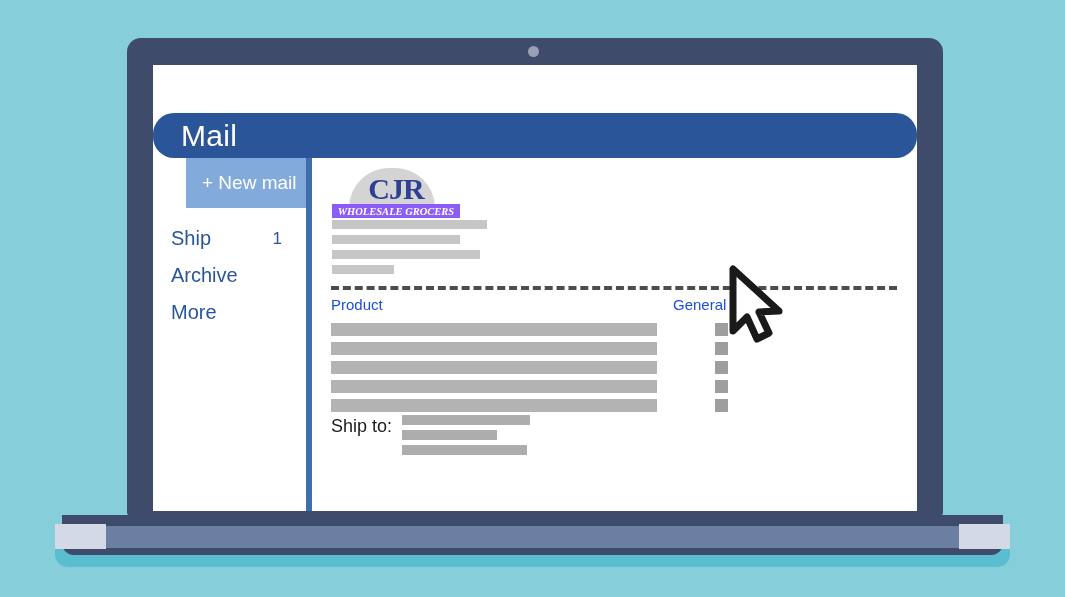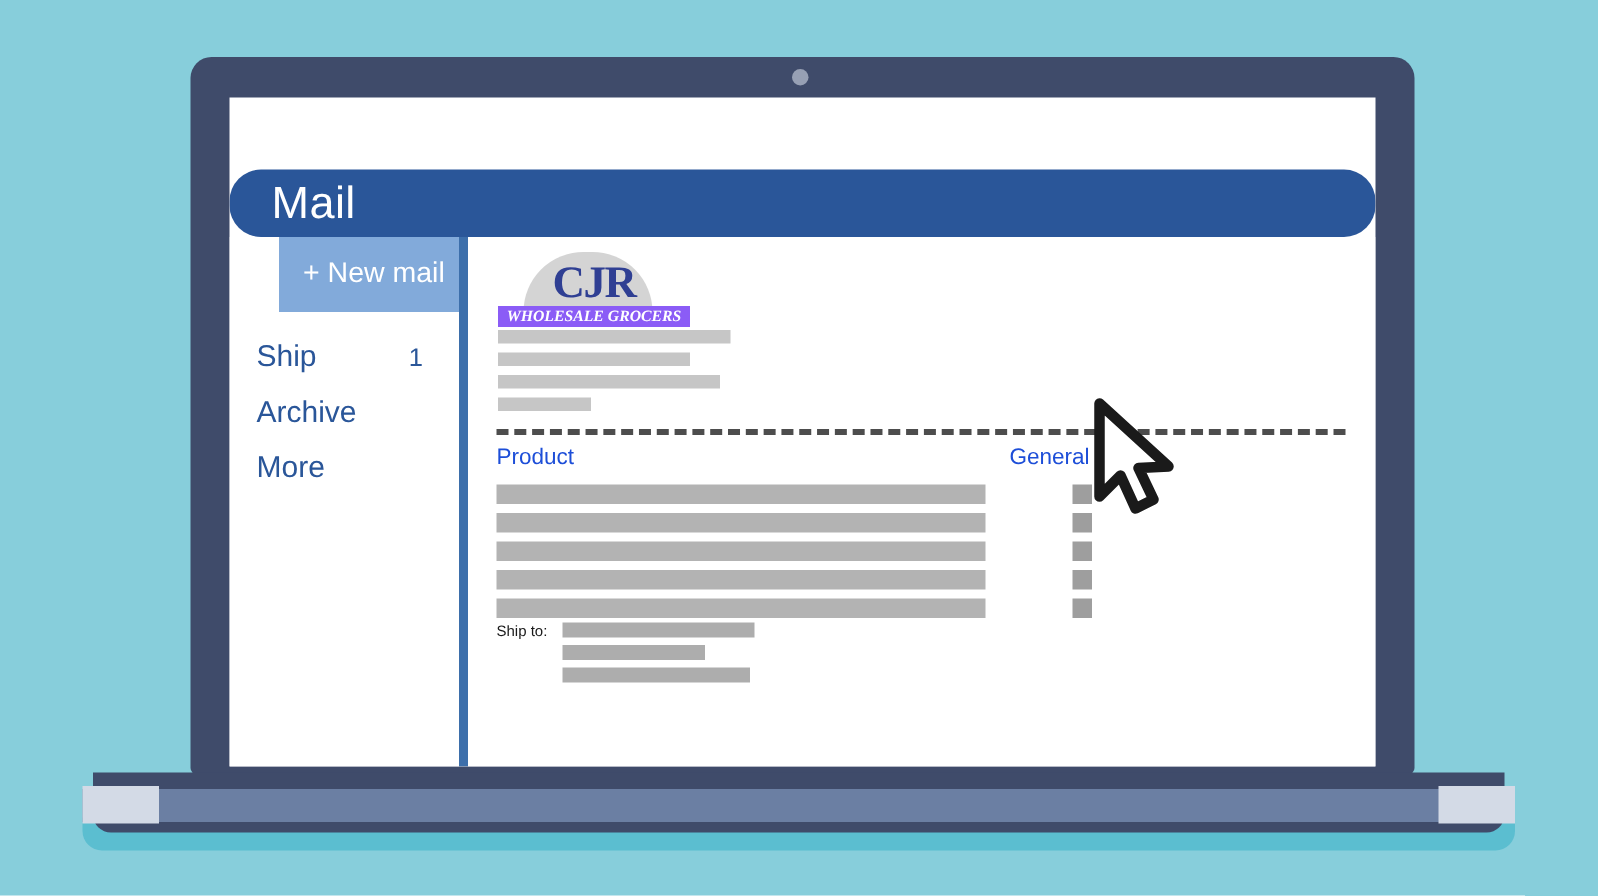--- a/index.html
+++ b/index.html
@@ -285,21 +285,21 @@
     background: #9e9e9e;
   }
 
   .shipto {
     position: absolute;
     left: 19px;
     top: 257px;
     display: flex;
   }
   .shipto-label {
-    font-size: 10px;
+    font-size: 18px;
     color: #1a1a1a;
     padding-right: 10px;
     padding-top: 1px;
   }
   .shipto-lines { width: 200px; }
   .shipto-lines .redline { height: 10px; margin-bottom: 5px; background: #adadad; }
 
   
   .cursor {
     position: absolute;

